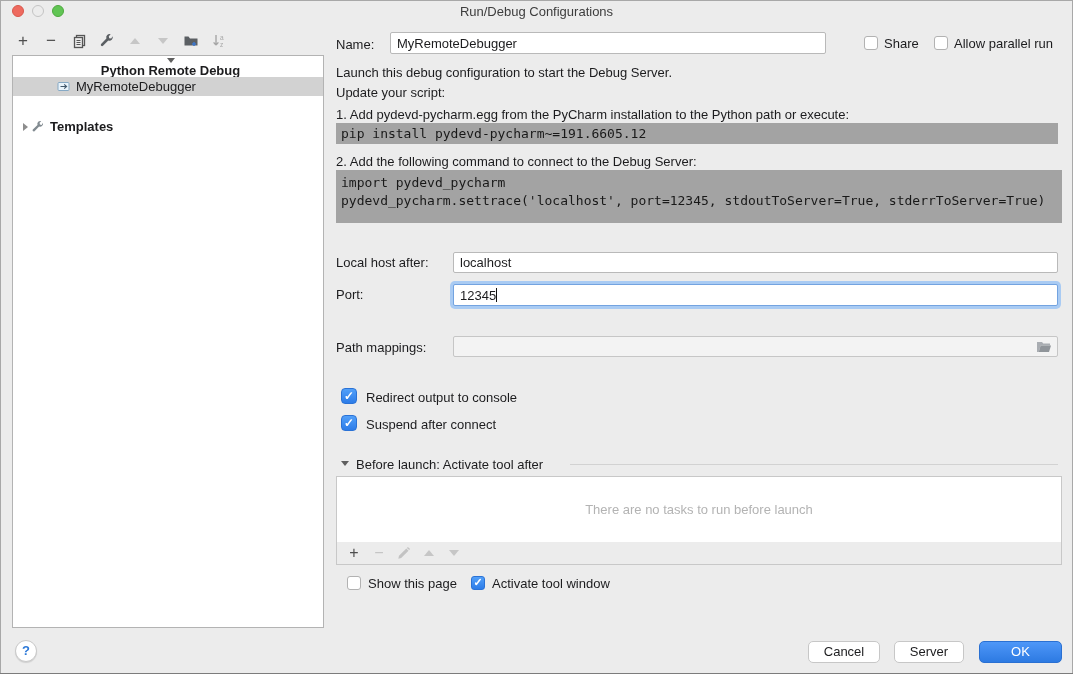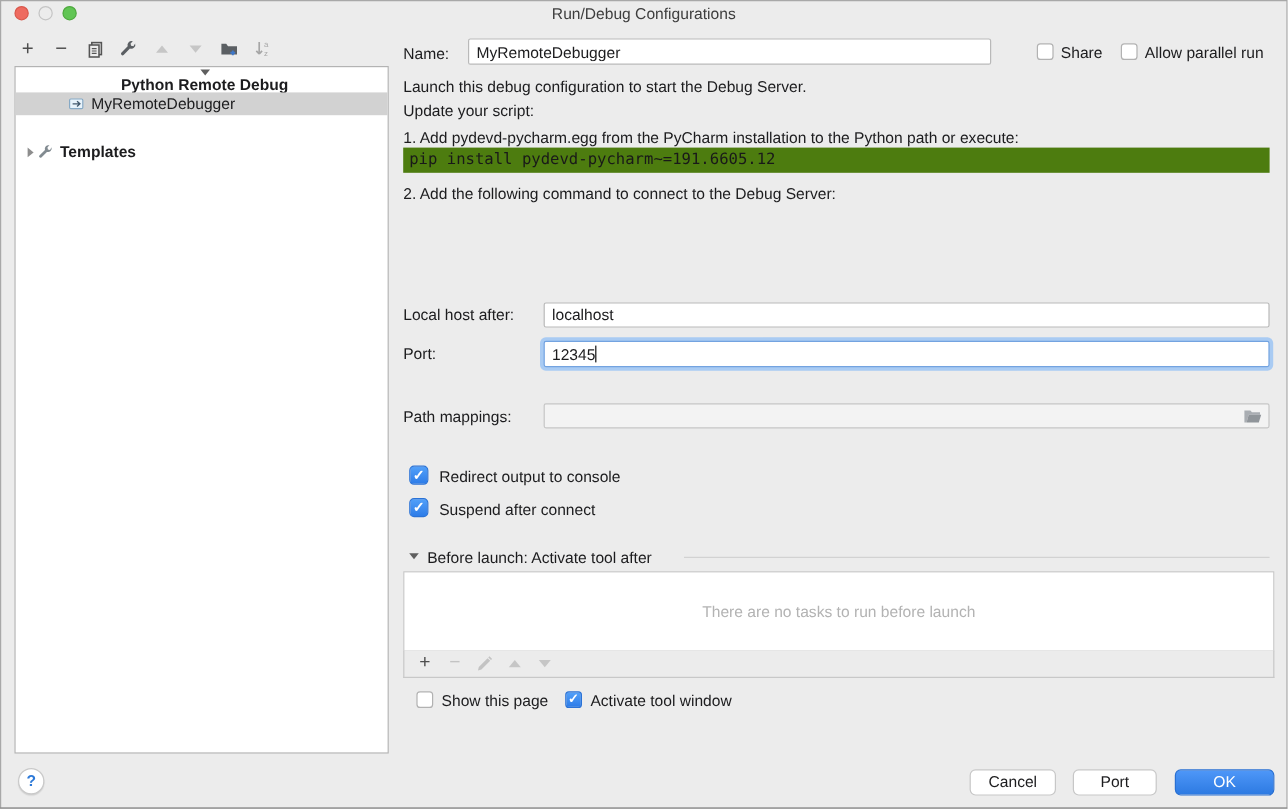--- a/index.html
+++ b/index.html
@@ -28,21 +28,21 @@
   .tri-down{width:0;height:0;border-left:4px solid transparent;border-right:4px solid transparent;border-top:5px solid #5f5f5f;}
   .tri-right{width:0;height:0;border-top:4px solid transparent;border-bottom:4px solid transparent;border-left:5px solid #8d8d8d;}
   .tri-slot{width:12px;display:flex;justify-content:center;margin-left:6px;}
   
   .field{position:absolute;box-sizing:border-box;background:#fff;border:1px solid #b9b9b9;border-radius:2px;
     font-family:"Liberation Sans",sans-serif;font-size:13px;color:#1c1c1e;padding:0 6px;outline:none;}
   .field.focused{border:1px solid #73a3e0;box-shadow:0 0 0 3px #a9cbf3;}
   .field.disabled{background:#f3f3f3;border:1px solid #c6c6c6;}
   .caret{position:absolute;width:1px;height:14px;background:#111;}
   
-  .code-box{position:absolute;background:#4d7c0f;box-sizing:border-box;padding:2px 5px;
+  .code-box{position:absolute;background:#a3a3a3;box-sizing:border-box;padding:2px 5px;
     font-family:"DejaVu Sans Mono",monospace;font-size:13px;line-height:18px;color:#191919;white-space:pre;}
   
   .cb{position:absolute;box-sizing:border-box;border-radius:3px;}
   .cb.s14{width:14px;height:14px;}
   .cb.s16{width:16px;height:16px;border-radius:4px;}
   .cb.off{background:#fff;border:1px solid #b2b2b2;}
   .cb.on{background:linear-gradient(#52a0f9,#2d7ce8);border:1px solid #2a72d6;}
   .cb.on::after{content:"✓";position:absolute;left:0;right:0;top:-1px;text-align:center;color:#fff;font-size:11px;font-weight:700;}
   .cb.s16.on::after{font-size:12px;top:0;}
   
@@ -149,20 +149,22 @@
   <div class="cb s14 off" style="left:864px;top:36px;"></div>
   <div class="lbl" style="left:884px;top:36px;">Share</div>
   <div class="cb s14 off" style="left:934px;top:36px;"></div>
   <div class="lbl" style="left:954px;top:36px;">Allow parallel run</div>
 
   <div class="lbl" style="left:336px;top:65px;">Launch this debug configuration to start the Debug Server.</div>
   <div class="lbl" style="left:336px;top:85px;">Update your script:</div>
   <div class="lbl" style="left:336px;top:107px;">1. Add pydevd-pycharm.egg from the PyCharm installation to the Python path or execute:</div>
   <div class="code-box" style="left:336px;top:123px;width:722px;height:21px;">pip install pydevd-pycharm~=191.6605.12</div>
   <div class="lbl" style="left:336px;top:154px;">2. Add the following command to connect to the Debug Server:</div>
+  <div class="code-box" style="left:336px;top:170px;width:726px;height:53px;padding-top:4px;"><span>import pydevd_pycharm</span>
+<span>pydevd_pycharm.settrace('localhost', port=12345, stdoutToServer=True, stderrToServer=True)</span></div>
 
   <div class="lbl" style="left:336px;top:255px;">Local host after:</div>
   <input class="field" style="left: 453px; top: 252px; width: 605px; height: 21px;" value="localhost">
 
   <div class="lbl" style="left:336px;top:287px;">Port:</div>
   <input class="field focused" style="left: 453px; top: 284px; width: 605px; height: 22px;" value="12345">
   <div class="caret" style="left:496px;top:288px;"></div>
 
   <div class="lbl" style="left:336px;top:340px;">Path mappings:</div>
   <div class="field disabled" style="left:453px;top:336px;width:605px;height:21px;">
@@ -205,17 +207,17 @@
       </span>
   </div>
 
   <div class="cb s14 off" style="left:347px;top:576px;"></div>
   <div class="lbl" style="left:368px;top:576px;">Show this page</div>
   <div class="cb s14 on" style="left:471px;top:576px;"></div>
   <div class="lbl" style="left:492px;top:576px;">Activate tool window</div>
 
   <div id="help-btn"><span>?</span></div>
   <button class="btn" style="left:808px;top:641px;width:72px;">Cancel</button>
-  <button class="btn" style="left:894px;top:641px;width:70px;">Port</button>
+  <button class="btn" style="left:894px;top:641px;width:70px;">Server</button>
   <button class="btn primary" style="left:979px;top:641px;width:83px;">OK</button>
 
   <div class="bottom-edge"></div>
 </div>
 
 </body></html>

